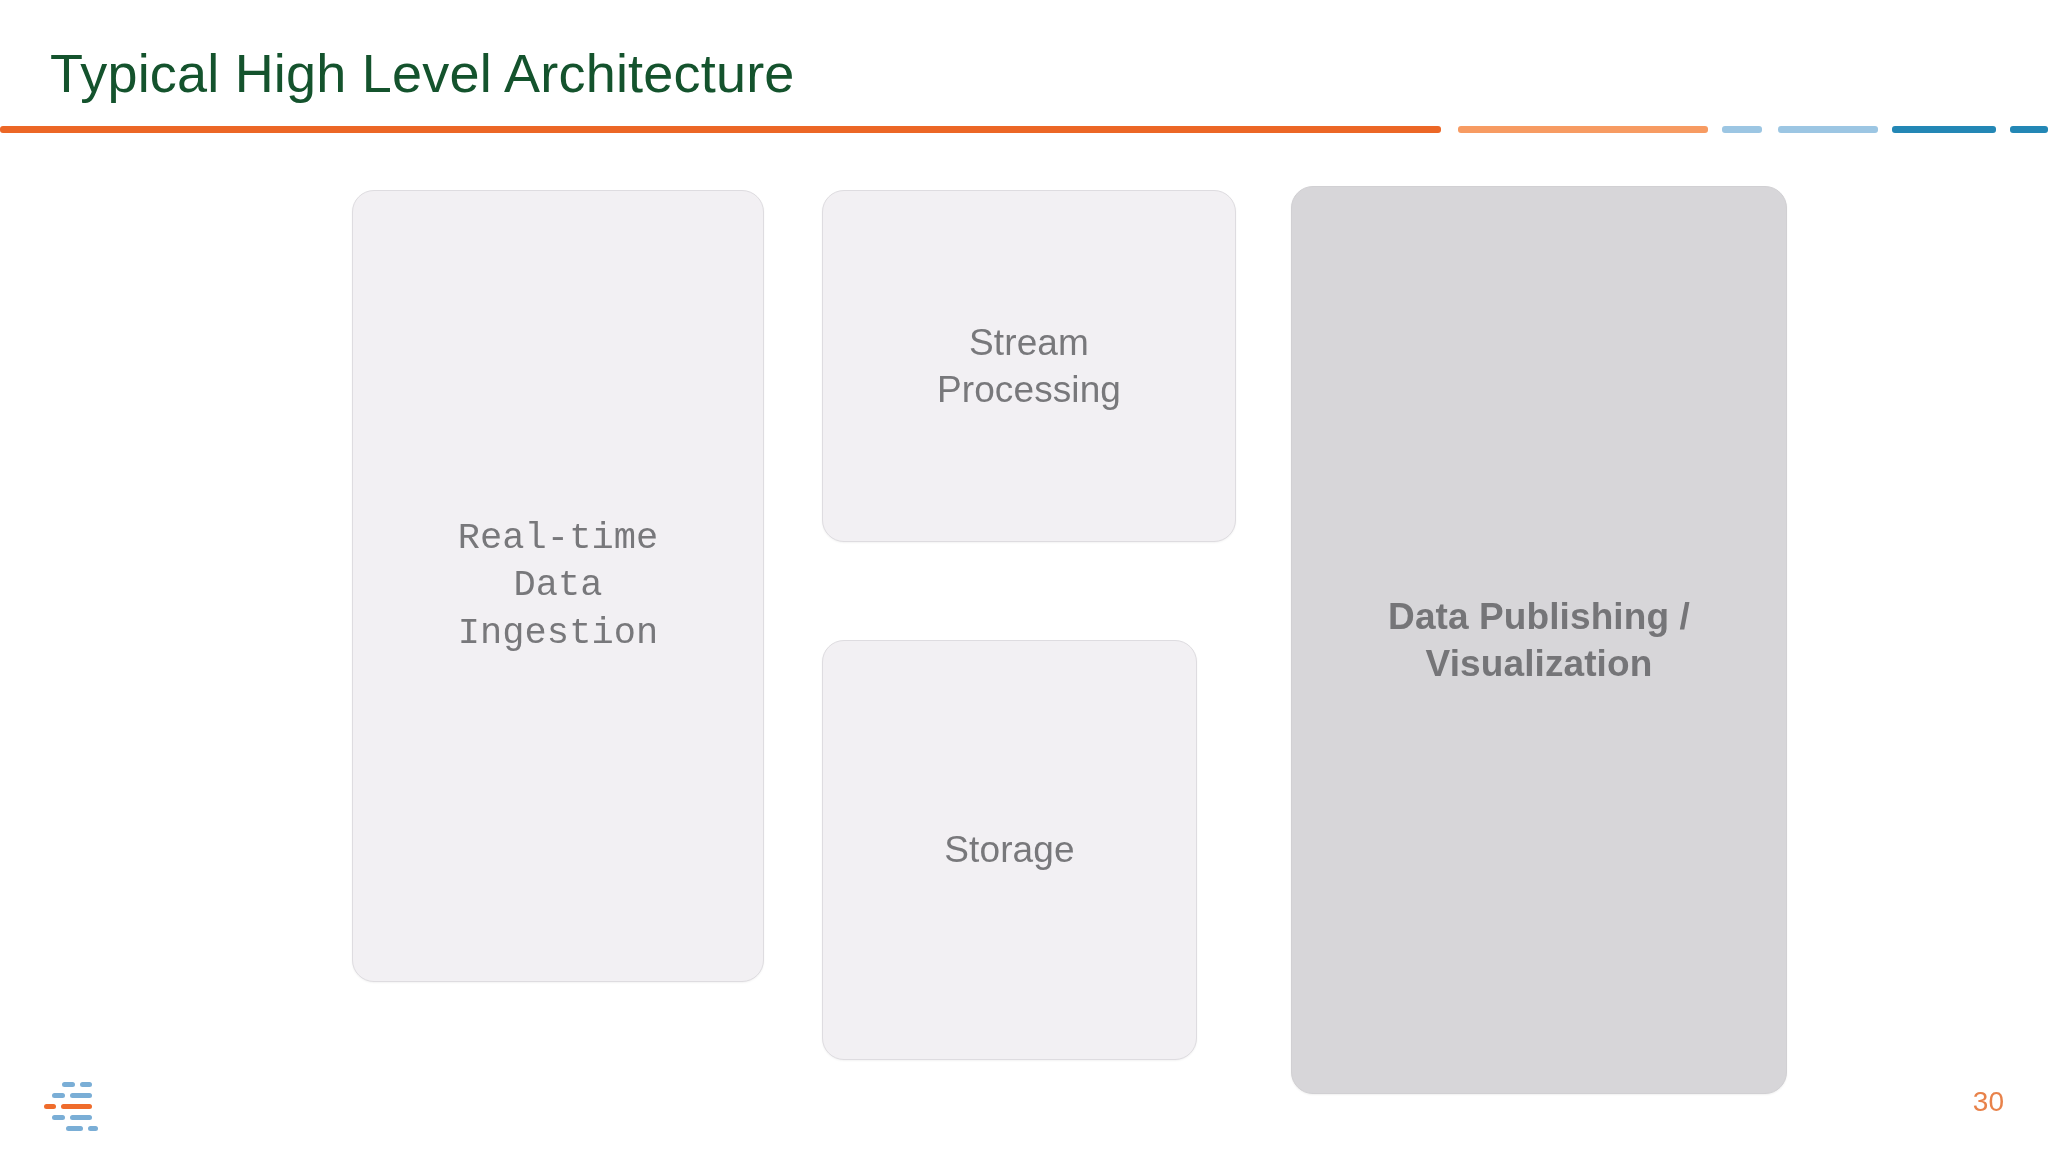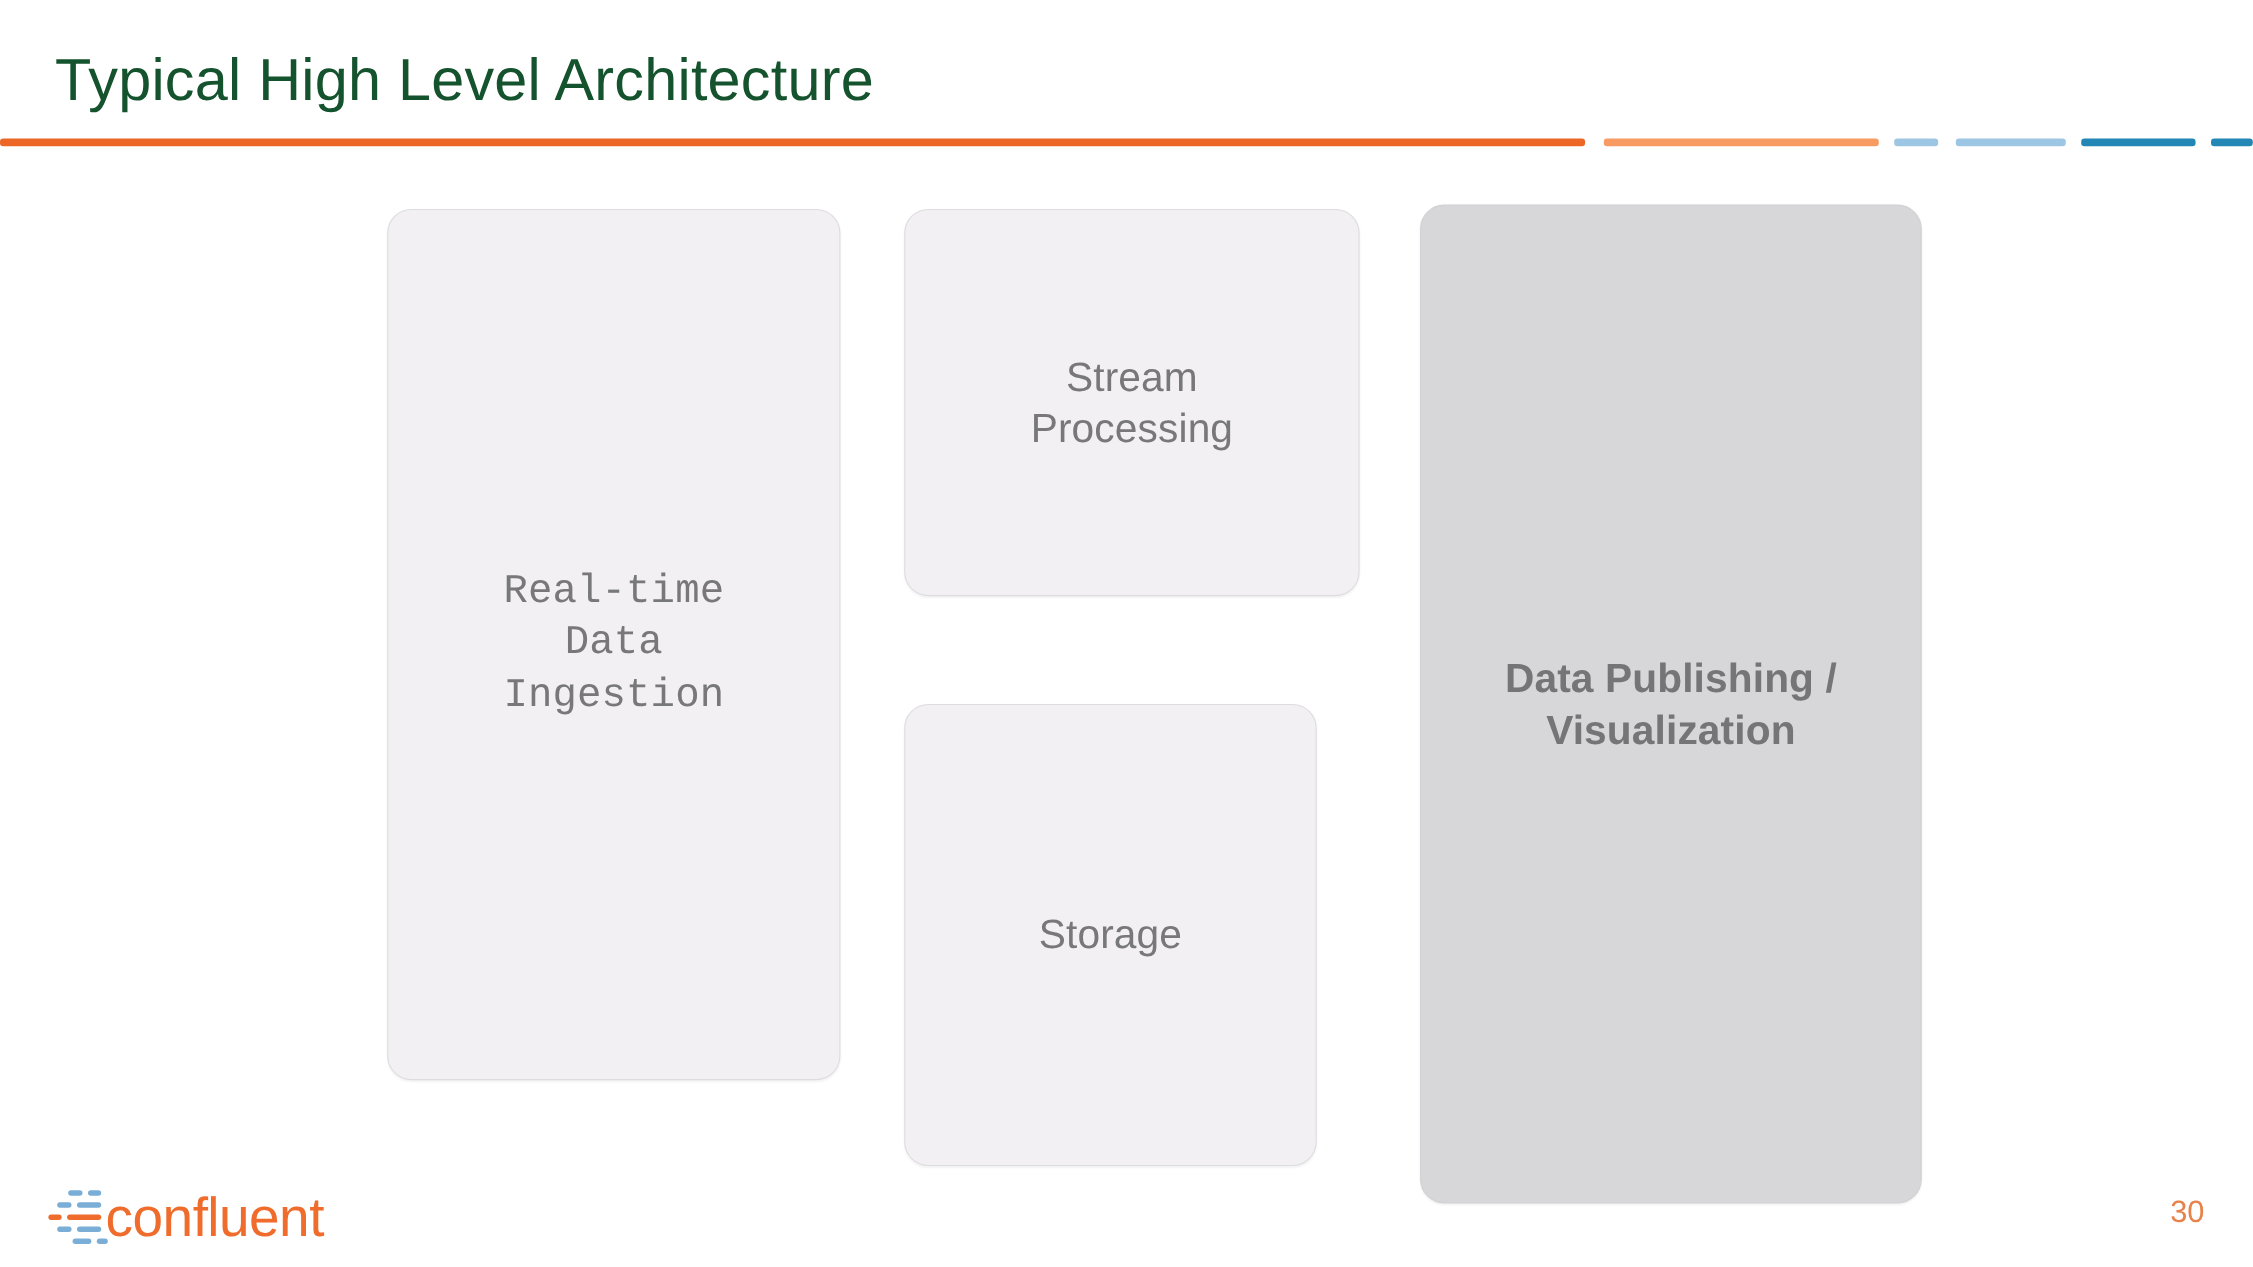--- a/index.html
+++ b/index.html
@@ -79,21 +79,21 @@
   }
   .arch-label.bold {
     font-weight: 700;
     color: #757578;
   }
 
   
   #box-ingestion { left: 352px; top: 190px; width: 412px; height: 792px; font-family: Liberation Mono, monospace; }
   #box-stream    { left: 822px; top: 190px; width: 414px; height: 352px; }
   #box-storage   { left: 822px; top: 640px; width: 375px; height: 420px; }
-  #box-publish   { left: 1291px; top: 186px; width: 456px; height: 908px; }
+  #box-publish   { left: 1291px; top: 186px; width: 496px; height: 908px; }
 
   
   .logo {
     position: absolute;
     left: 44px;
     top: 1078px;
     width: 265px;
     height: 58px;
   }
   .logo-mark {
@@ -179,18 +179,17 @@
 
       <div class="dash orange" style="left:0px;  top:22px; width:12px;"></div>
       <div class="dash orange" style="left:17px; top:22px; width:31px;"></div>
 
       <div class="dash blue" style="left:8px;  top:33px; width:13px;"></div>
       <div class="dash blue" style="left:26px; top:33px; width:22px;"></div>
 
       <div class="dash blue" style="left:22px; top:44px; width:17px;"></div>
       <div class="dash blue" style="left:44px; top:44px; width:10px;"></div>
     </div>
-    <div class="logo-word">confluent</div>
   </div>
 
   <div class="page-number">30</div>
 
 </div>
 
 </body></html>

